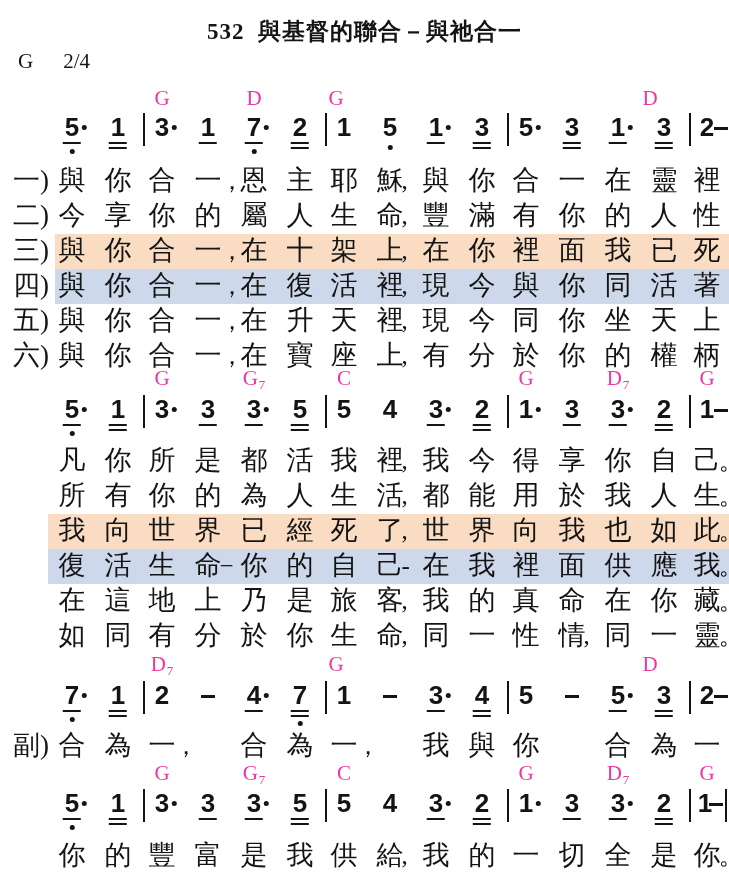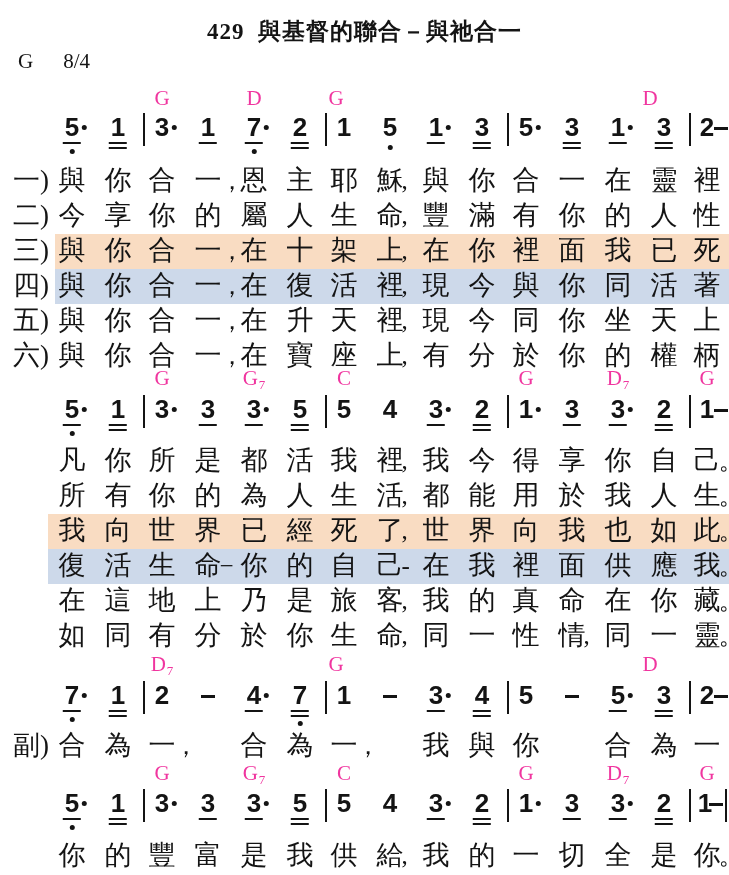--- a/index.html
+++ b/index.html
@@ -36,22 +36,22 @@
   .band-orange{background:var(--hlo,#f9dcc2);}
   .band-blue{background:var(--hlb,#cdd9ea);}
   .lyr-label{position:absolute;left:13px;top:0;z-index:1;white-space:nowrap;}
   .syl{position:absolute;top:0;transform:translateX(-50%);z-index:1;white-space:nowrap;}
   .syl .p{position:absolute;left:100%;margin-left:-2px;top:0;font-size:25px;}
 </style>
 </head>
 <body>
 
 <div class="page" style="--chord: #f0359f; --hlo: #f9dcc2; --hlb: #cdd9ea;">
-  <div class="title"><span>429</span>&nbsp;&nbsp;<span>與基督的聯合－與祂合一</span></div>
-  <div class="keysig"><span>G</span><span class="ts">8/4</span></div>
+  <div class="title"><span>532</span>&nbsp;&nbsp;<span>與基督的聯合－與祂合一</span></div>
+  <div class="keysig"><span>G</span><span class="ts">2/4</span></div>
 
   <div class="chordrow" style="top:87px">
       <span class="chord" style="left: 162px;">G</span>
       <span class="chord" style="left: 254px;">D</span>
       <span class="chord" style="left: 336px;">G</span>
       <span class="chord" style="left: 650px;">D</span>
     </div>
   <div class="musicline" style="top:112px">
       <span class="tok" style="left: 72px;"><span class="d">5</span><i class="dotafter"></i><i class="ul" style="top: 28px;"></i><i class="lowdot" style="top: 34.5px;"></i></span>
       <span class="tok" style="left: 118px;"><span class="d">1</span><i class="ul" style="top: 28px;"></i><i class="ul" style="top: 32.5px;"></i></span>

